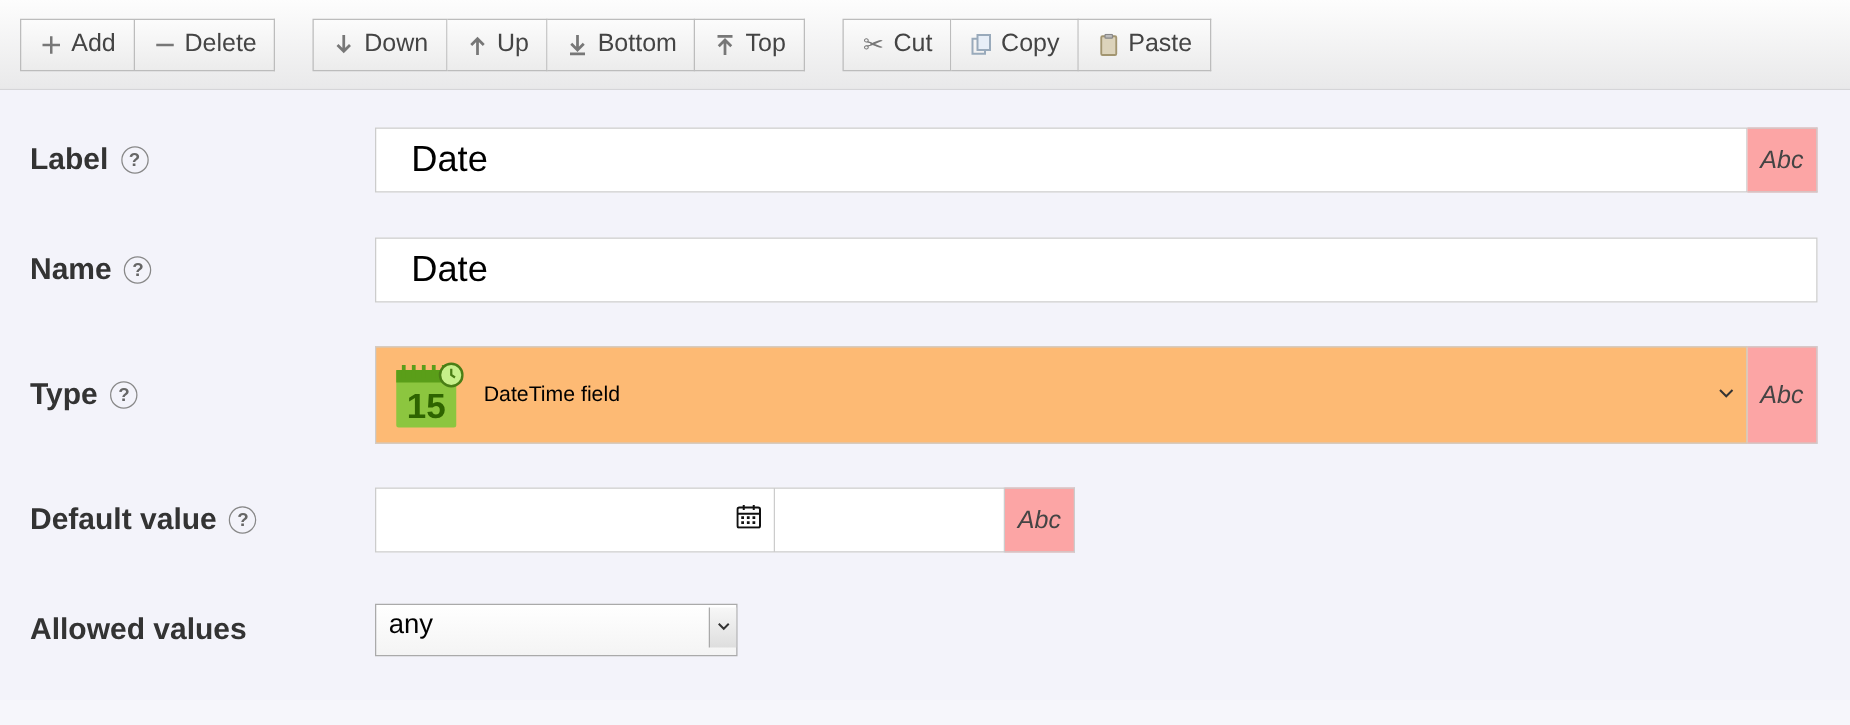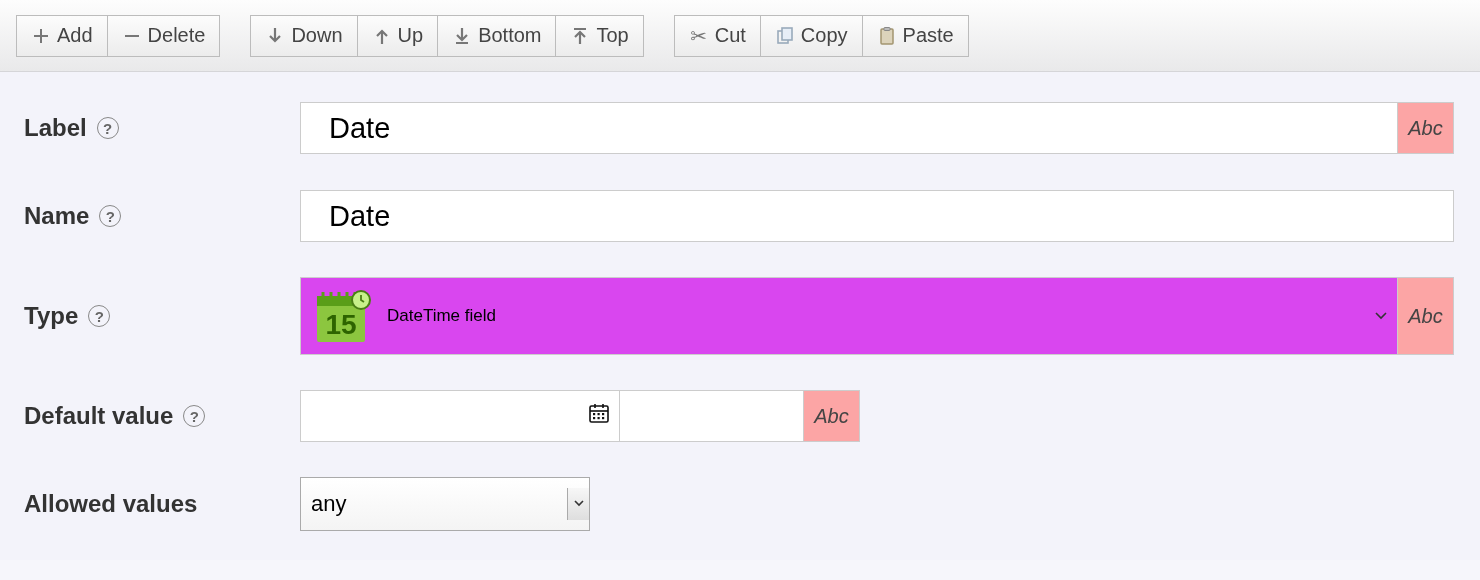--- a/index.html
+++ b/index.html
@@ -76,21 +76,21 @@
     width: 56px; height: 52px;
     display:flex; align-items:center; justify-content:center;
     border:1px solid #ccc; border-left:none;
     background:#fca5a5; font-style: italic; font-size:20px; color:#444;
   }
 
   
   .type-field {
     display:flex; align-items:center;
     width:1098px; height:78px;
-    border:1px solid #ccc; background:#d946ef; padding:0 10px;
+    border:1px solid #ccc; background:#fdba74; padding:0 10px;
     position:relative;
   }
   .type-field .cal-icon { width:60px; height:56px; }
   .type-field .txt { font-size:17px; margin-left:16px; }
   .type-field .chev {
     position:absolute; right:10px; top:50%; transform:translateY(-50%);
   }
 
   
   .dv-wrap { display:flex; }
@@ -104,24 +104,24 @@
     font-size:22px; color:#111;
   }
   .dv-time {
     width:184px; height:52px;
     border:1px solid #ccc; border-left:none; background:#fff;
   }
   .dv-wrap .abc-btn { border-left:none; }
 
   
   .sel-wrap {
-    width:290px; height:54px;
+    width:290px; height:42px;
     border:1px solid #aaa; background:#fff;
-    display:flex; align-items:center;
-    padding:12px 10px;
+    display:flex; 
+    padding:2px 10px;
     background: linear-gradient(#fff,#f4f4f4);
   }
   .sel-wrap .sel-txt { font-size:22px; flex:1; }
   .sel-wrap .chev-box {
     width:22px; height:32px;
     border-left:1px solid #aaa;
     display:flex;align-items:center;justify-content:center;
     background: linear-gradient(#f7f7f7,#dedede);
     margin-right:-10px;
   }

